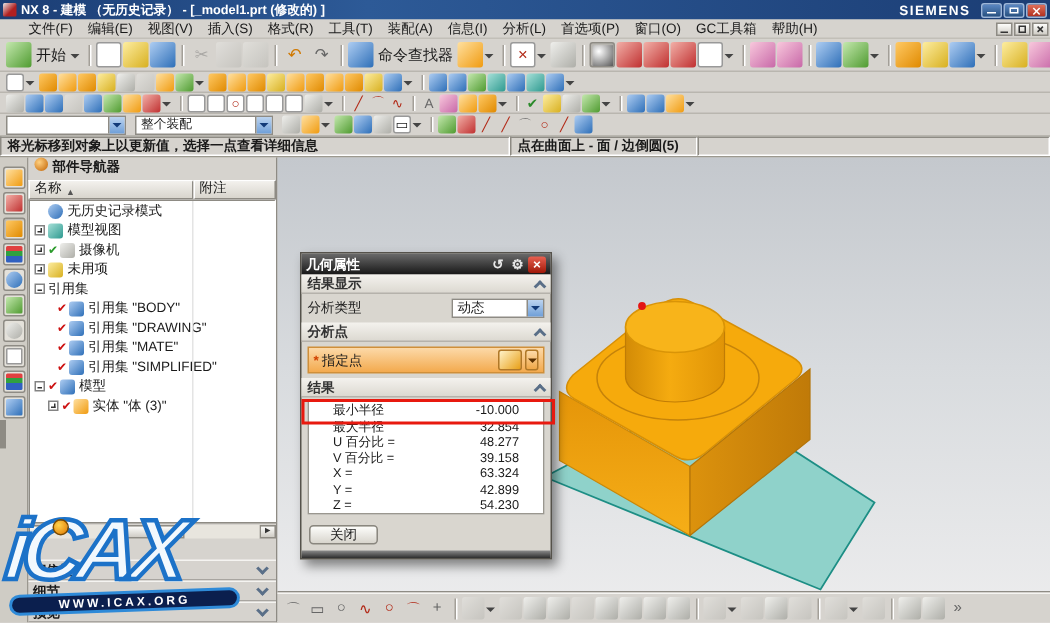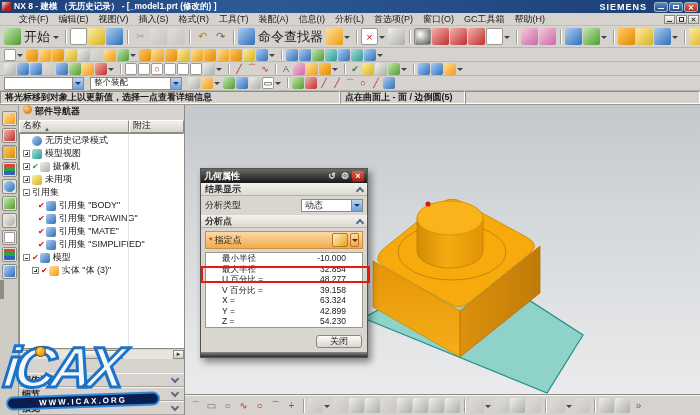--- a/index.html
+++ b/index.html
@@ -32,21 +32,21 @@
   .tbar{position:absolute;left:0;right:0;background:#d6d3ce;border-bottom:1px solid #b9b6af;display:flex;align-items:center;padding-left:4px;gap:1px}
   #tb1{top:26px;height:22px}
   #tb2{top:48px;height:14px}
   #tb3{top:62px;height:14px}
   #tb4{top:76px;height:15px}
   .i{width:17px;height:17px;border-radius:2px;display:flex;align-items:center;justify-content:center;font-size:11px;flex:none}
   .tbar.sm .i{width:12px;height:12px;font-size:9px}
   .sep{width:1px;height:14px;background:#a39f98;box-shadow:1px 0 0 #fff;margin:0 3px;flex:none}
   .tbar.sm .sep{height:10px}
   .dd{width:0;height:0;border:3px solid transparent;border-top-color:#444;margin:4px 2px 0 0;flex:none}
-  .lbl{font-size:13px;margin:16px 2px;white-space:nowrap}
+  .lbl{font-size:10px;margin:16px 2px;white-space:nowrap}
   .pressed{border:1px solid #8e8b84;background:#efeadf;box-shadow:inset 1px 1px 1px #b9b6af}
   .dis{opacity:.4}
   
   .c-or{background:linear-gradient(135deg,#ffc964,#e08a00)}
   .c-or2{background:linear-gradient(135deg,#ffe0a0,#f09b10)}
   .c-bl{background:linear-gradient(135deg,#aecdf2,#2e6fb8)}
   .c-gr{background:linear-gradient(135deg,#c4e8ae,#4f9b30)}
   .c-rd{background:linear-gradient(135deg,#f2b0a8,#c03030)}
   .c-gy{background:linear-gradient(135deg,#efefec,#aeaea8)}
   .c-yl{background:linear-gradient(135deg,#fdedA0,#d8b020)}
@@ -124,21 +124,21 @@
   .dsel .cdd{width:11px;height:11px;margin-left:auto;background:linear-gradient(#bcd4f0,#6f9fd8);border-left:1px solid #8e8b84;display:flex;align-items:center;justify-content:center}
   .dsel .cdd:after{content:"";border:3px solid transparent;border-top-color:#123a78;margin-top:3px}
   #spec-row{margin:3px 4px;height:18px;border:1px solid #cf8f3a;background:linear-gradient(#fcd9a8,#f3aa4e);display:flex;align-items:center;padding:0 3px;gap:2px}
   #spec-row .star{color:#d04000;font-weight:bold}
   #spec-row .pbtn{width:16px;height:14px;margin-left:auto;border:1px solid #b07828;border-radius:2px;background:linear-gradient(135deg,#fff2c8,#e8a018)}
   #spec-row .pdd{width:9px;height:14px;border:1px solid #b07828;border-radius:2px;background:linear-gradient(#fcd9a8,#f0a848);display:flex;align-items:center;justify-content:center}
   #spec-row .pdd:after{content:"";border:3px solid transparent;border-top-color:#5a3000;margin-top:3px}
   #dres{margin:2px 4px;background:#fff;border:1px solid #9a978f;font-size:8.5px}
   .rrow{height:10.5px;display:flex;align-items:flex-start;padding:0 16px}
   .rrow .rv{margin-left:auto}
-  #dclose-row{display:flex;justify-content:flex-end;padding:5px 5px 4px}
+  #dclose-row{display:flex;padding:5px 5px 4px}
   #dclose{width:46px;height:13px;border:1px solid #8a877f;border-radius:3px;background:linear-gradient(#fdfdfb,#d8d5cd);font-size:9px;display:flex;align-items:center;justify-content:center}
   #dlg-foot{height:5px;background:linear-gradient(#8a8a8a,#2e2e2e)}
 
   
   #annot{position:absolute;left:201px;top:266px;width:169px;height:17px;border:2px solid #e8190f;z-index:20}
 
   
   #icax{position:absolute;left:2px;bottom:1px;width:168px;height:76px;z-index:100}
   #icax .itxt{position:absolute;left:2px;top:-6px;font-style:italic;font-weight:bold;font-size:57px;letter-spacing:-5px;color:#f2f8fd;-webkit-text-stroke:3px #1c72c8;transform:skewX(-6deg);line-height:70px}
   #icax .idot{position:absolute;left:33px;top:8px;width:11px;height:11px;border-radius:50%;background:radial-gradient(circle at 35% 35%,#ffd24d,#e07800);border:1px solid #7a4a00}
@@ -574,20 +574,24 @@
   <div class="dsec">
     <span>分析点</span>
     <span class="chev up" style="margin-left:auto"></span>
   </div>
   <div id="spec-row">
     <span class="star">*</span>
     <span>指定点</span>
     <span class="pbtn"></span>
     <span class="pdd"></span>
   </div>
+  <div class="dsec">
+    <span>结果</span>
+    <span class="chev up" style="margin-left:auto"></span>
+  </div>
   <div id="dres">
     <div class="rrow">
       <span>最小半径</span>
       <span class="rv">-10.000</span>
     </div>
     <div class="rrow">
       <span>最大半径</span>
       <span class="rv">32.854</span>
     </div>
     <div class="rrow">

